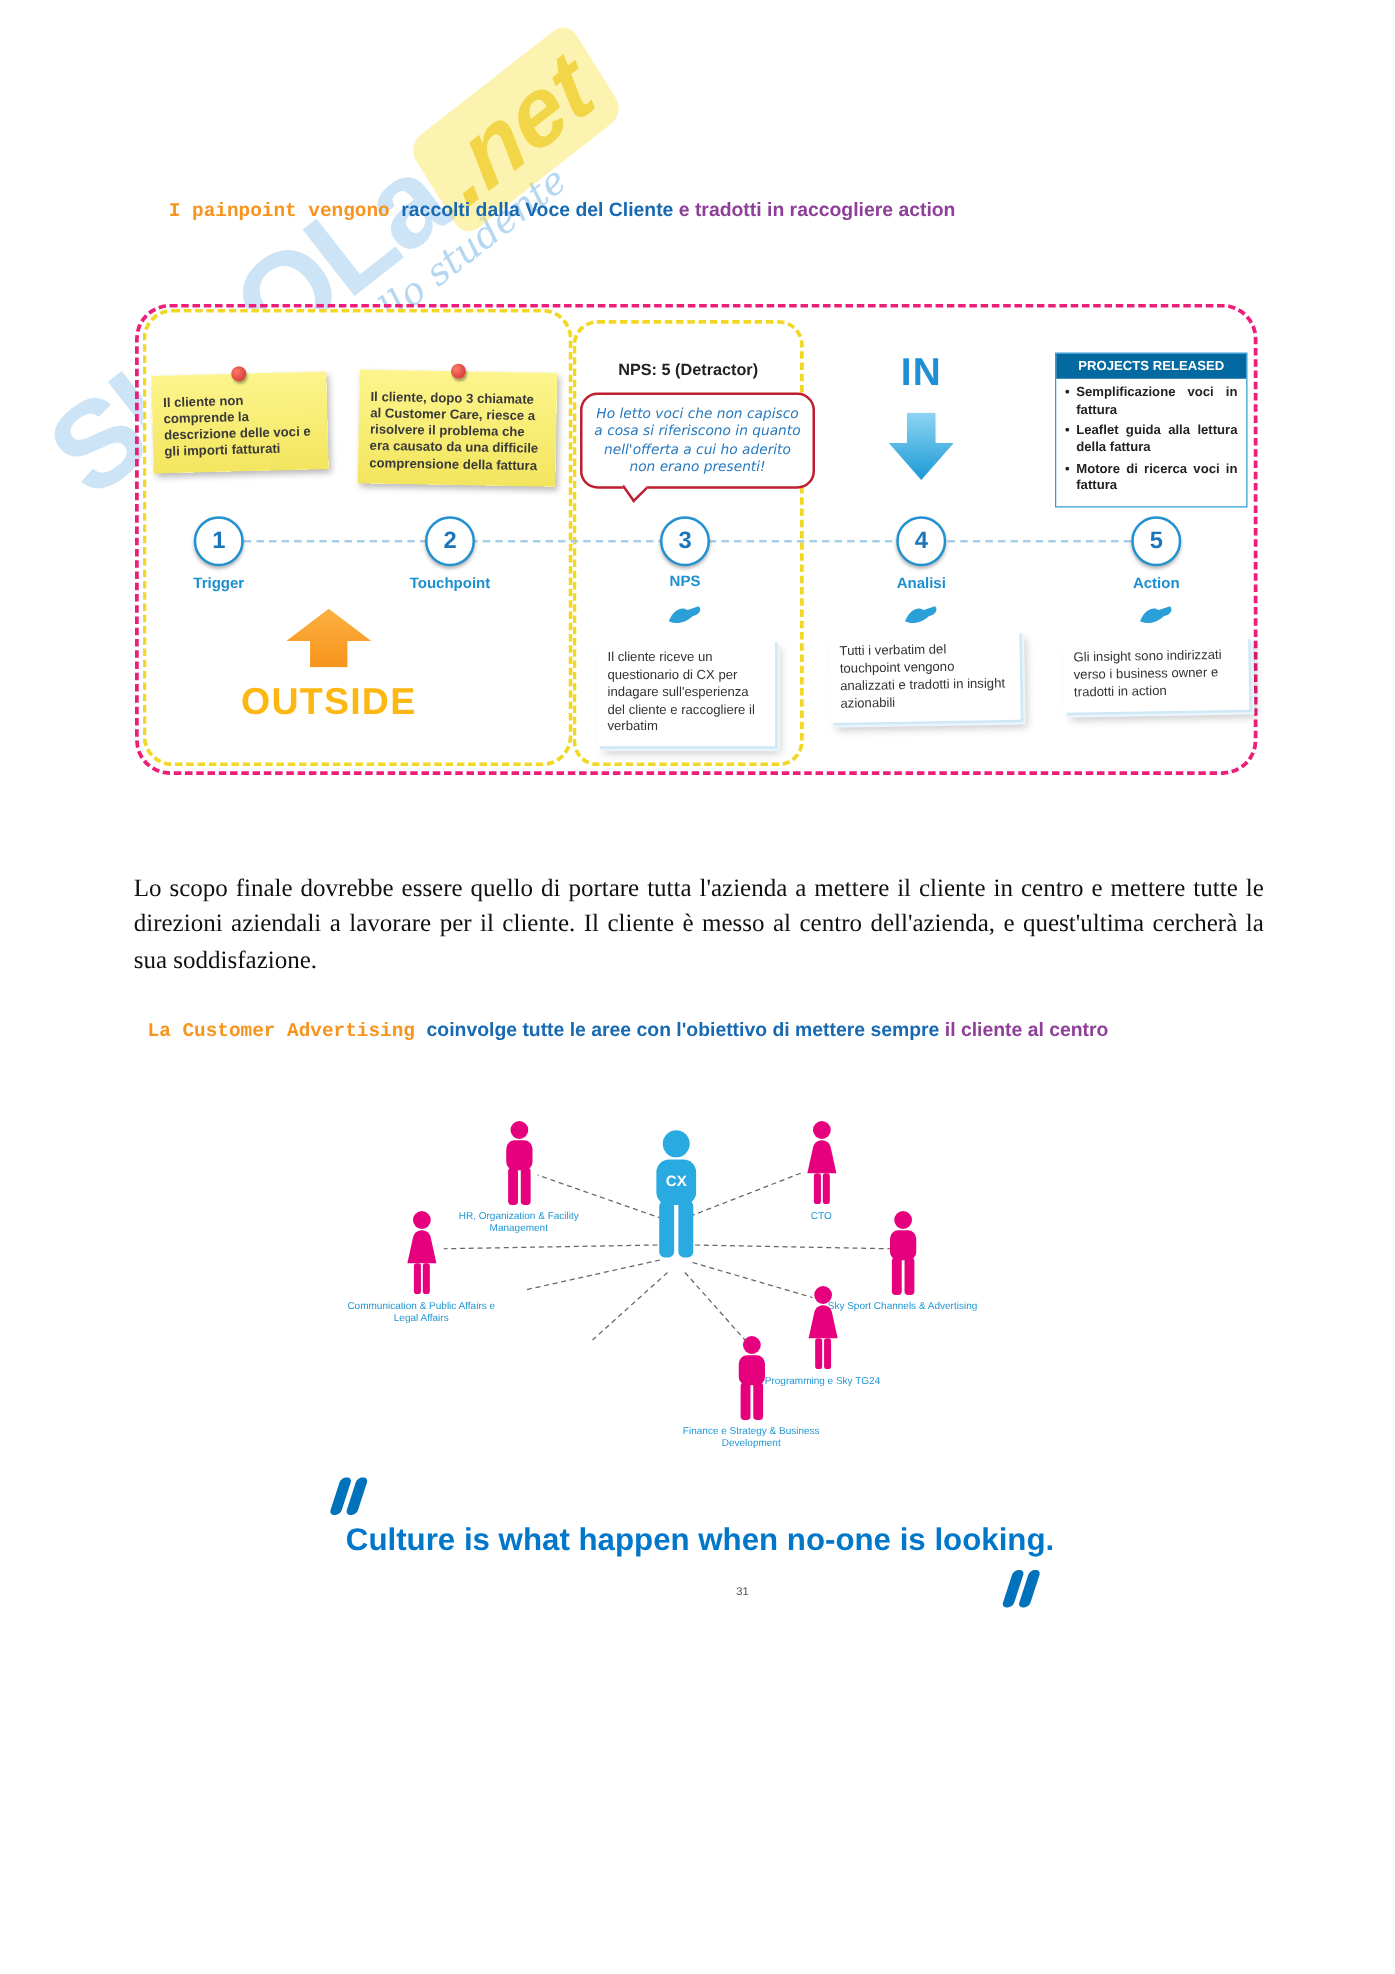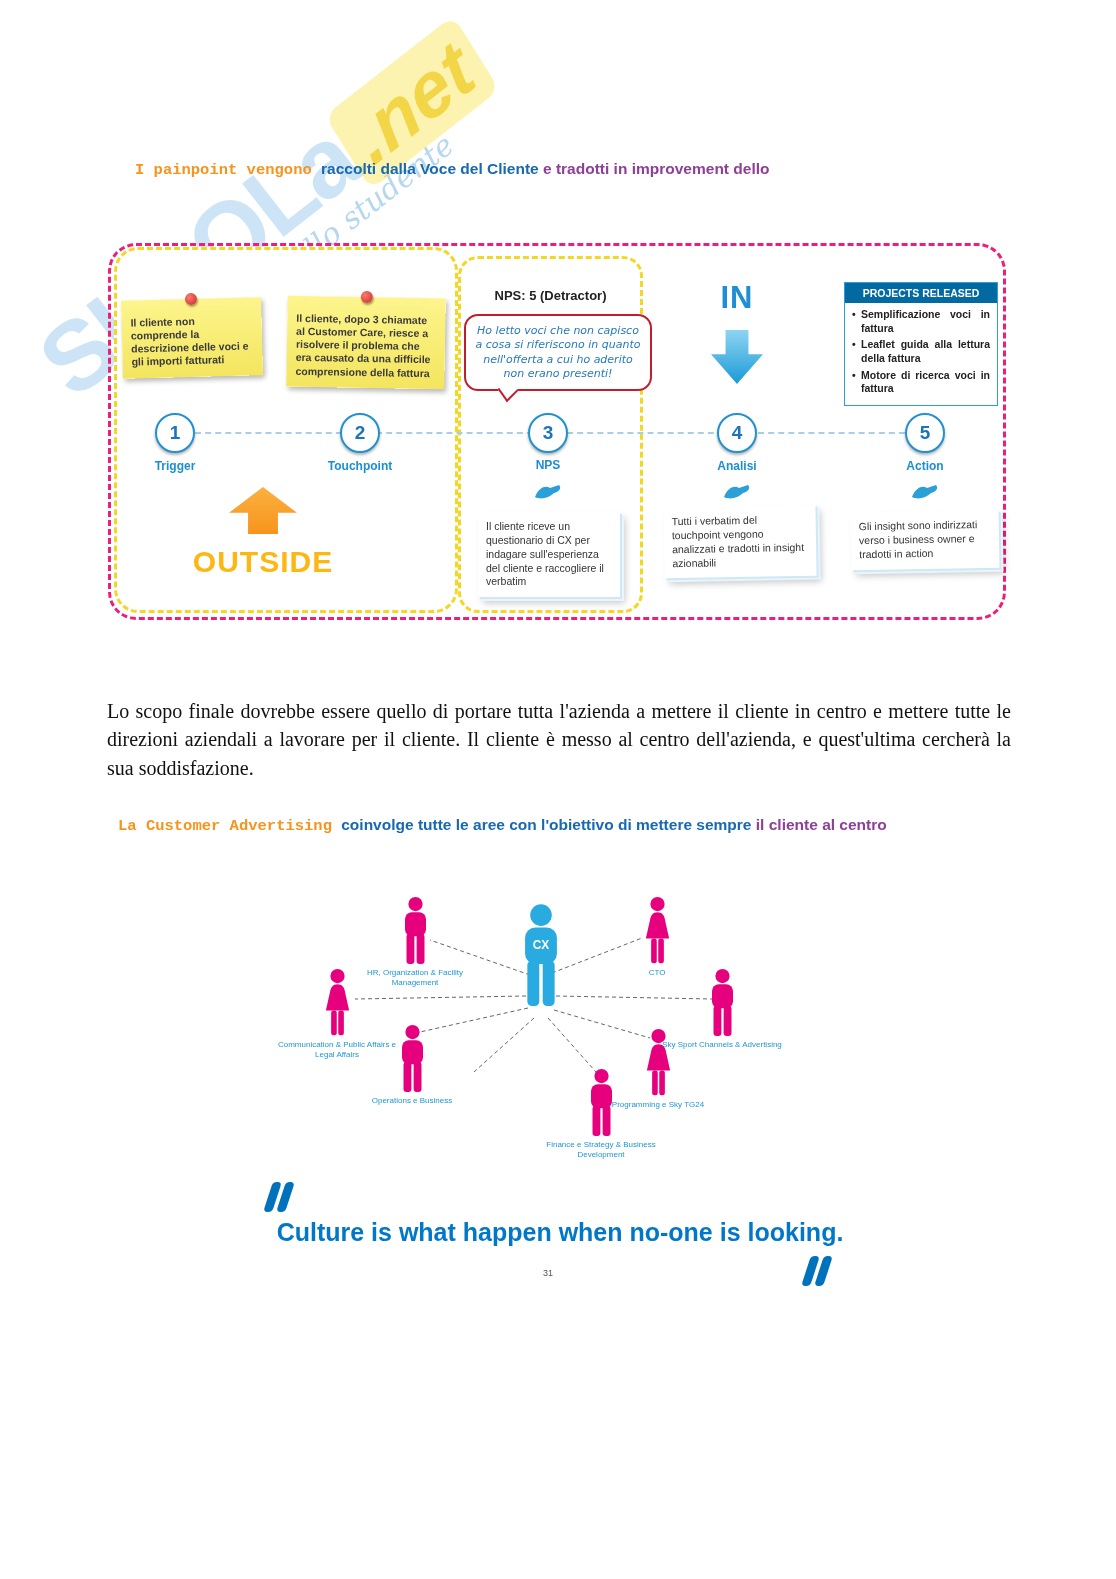--- a/index.html
+++ b/index.html
@@ -60,34 +60,34 @@
   .person.pink svg  * { fill:#e6007e; }
   .person.blue svg  * { fill:#29abe2; }
   .person-label { margin-top:2px; font-size:8px; color:#2196d3; text-align:center; line-height:1.25; }
   .cx-badge { position:absolute; top:38px; left:50%; transform:translateX(-50%); color:#fff; font-size:12px; font-weight:700; }
   .lines-overlay { position:absolute; }
 
   
   .qmark { position:absolute; display:flex; gap:4px; }
   .qmark i { display:block; width:9px; height:30px; background:#0072bc; border-radius:4px; transform:skewX(-18deg); }
   .quote-text { position:absolute; text-align:center; font-size:25px; font-weight:700; color:#0077c8; }
-  .page-number { position:absolute; font-size:9px; color:#555; }
+  .page-number { position:absolute; font-size:9px; color:#555;margin-left:46px; }
 </style>
 </head>
 <body>
 
 <div class="page">
 
   <div class="watermark">
     <span class="wm-main">SKuOLa</span><span class="wm-net">.net</span>
     <div class="wm-tagline">il paradiso dello studente</div>
   </div>
 
   <div class="d-title" style="left:135px; top:160px;">
-    <span class="t-orange">I painpoint vengono </span><span class="t-blue">raccolti dalla Voce del Cliente </span><span class="t-purple">e tradotti in improvement dello</span>
+    <span class="t-orange">I painpoint vengono </span><span class="t-blue">raccolti dalla Voce del Cliente </span><span class="t-purple">e tradotti in raccogliere action</span>
   </div>
 
   <div class="frame pink" style="left:108px; top:243px; width:898px; height:377px;"></div>
   <div class="frame yellow" style="left:114px; top:247px; width:344px; height:366px; border-radius:24px;"></div>
   <div class="frame yellow" style="left:458px; top:256px; width:185px; height:357px; border-radius:20px;"></div>
 
   <div class="sticky" style="left:122px; top:299px; width:140px; transform:rotate(-1.5deg);">
     <span class="pin"></span>
     <span>Il cliente non comprende la descrizione delle voci e gli importi fatturati</span>
   </div>
@@ -206,48 +206,39 @@
   <div class="person pink" style="left:722px; top:968px;">
     <svg width="33" height="70" viewBox="0 0 44 92">
       <circle cx="22" cy="10" r="9.5"></circle>
         <rect x="8" y="21" width="28" height="32" rx="9"></rect>
         <rect x="10" y="50" width="10.5" height="40" rx="4"></rect>
         <rect x="23.5" y="50" width="10.5" height="40" rx="4"></rect>
     </svg>
     <div class="person-label">Sky Sport Channels &amp; Advertising</div>
   </div>
 
-  <div class="person pink" style="left:412px; top:1024px;">
+
+  <div class="person pink" style="left:658px; top:1028px;">
+    <svg width="33" height="70" viewBox="0 0 44 92">
+      <circle cx="22" cy="10" r="9.5"></circle>
+        <path d="M22 21 c6 0 8.5 4 9.5 8 l6 27 h-31 l6 -27 c1 -4 3.5 -8 9.5 -8 z"></path>
+        <rect x="13.5" y="56" width="7.5" height="33" rx="3"></rect>
+        <rect x="23" y="56" width="7.5" height="33" rx="3"></rect>
+    </svg>
+    <div class="person-label">Programming e Sky TG24</div>
+  </div>
+
+
+  <div class="person pink" style="left:601px; top:1068px;">
     <svg width="33" height="70" viewBox="0 0 44 92">
       <circle cx="22" cy="10" r="9.5"></circle>
         <rect x="8" y="21" width="28" height="32" rx="9"></rect>
         <rect x="10" y="50" width="10.5" height="40" rx="4"></rect>
         <rect x="23.5" y="50" width="10.5" height="40" rx="4"></rect>
     </svg>
-    <div class="person-label">Operations e Business</div>
-  </div>
-
-  <div class="person pink" style="left:658px; top:1028px;">
-    <svg width="33" height="70" viewBox="0 0 44 92">
-      <circle cx="22" cy="10" r="9.5"></circle>
-        <path d="M22 21 c6 0 8.5 4 9.5 8 l6 27 h-31 l6 -27 c1 -4 3.5 -8 9.5 -8 z"></path>
-        <rect x="13.5" y="56" width="7.5" height="33" rx="3"></rect>
-        <rect x="23" y="56" width="7.5" height="33" rx="3"></rect>
-    </svg>
-    <div class="person-label">Programming e Sky TG24</div>
-  </div>
-
-
-  <div class="person pink" style="left:601px; top:1068px;">
-    <svg width="33" height="70" viewBox="0 0 44 92">
-      <circle cx="22" cy="10" r="9.5"></circle>
-        <rect x="8" y="21" width="28" height="32" rx="9"></rect>
-        <rect x="10" y="50" width="10.5" height="40" rx="4"></rect>
-        <rect x="23.5" y="50" width="10.5" height="40" rx="4"></rect>
-    </svg>
     <div class="person-label">Finance e Strategy &amp; Business Development</div>
   </div>
 
   <div class="qmark" style="left:268px; top:1182px;">
       <i></i>
       <i></i>
     </div>
   <div class="quote-text" style="left:160px; top:1218px; width:800px;">Culture is what happen when no-one is looking.</div>
   <div class="qmark" style="left:806px; top:1256px;">
       <i></i>

